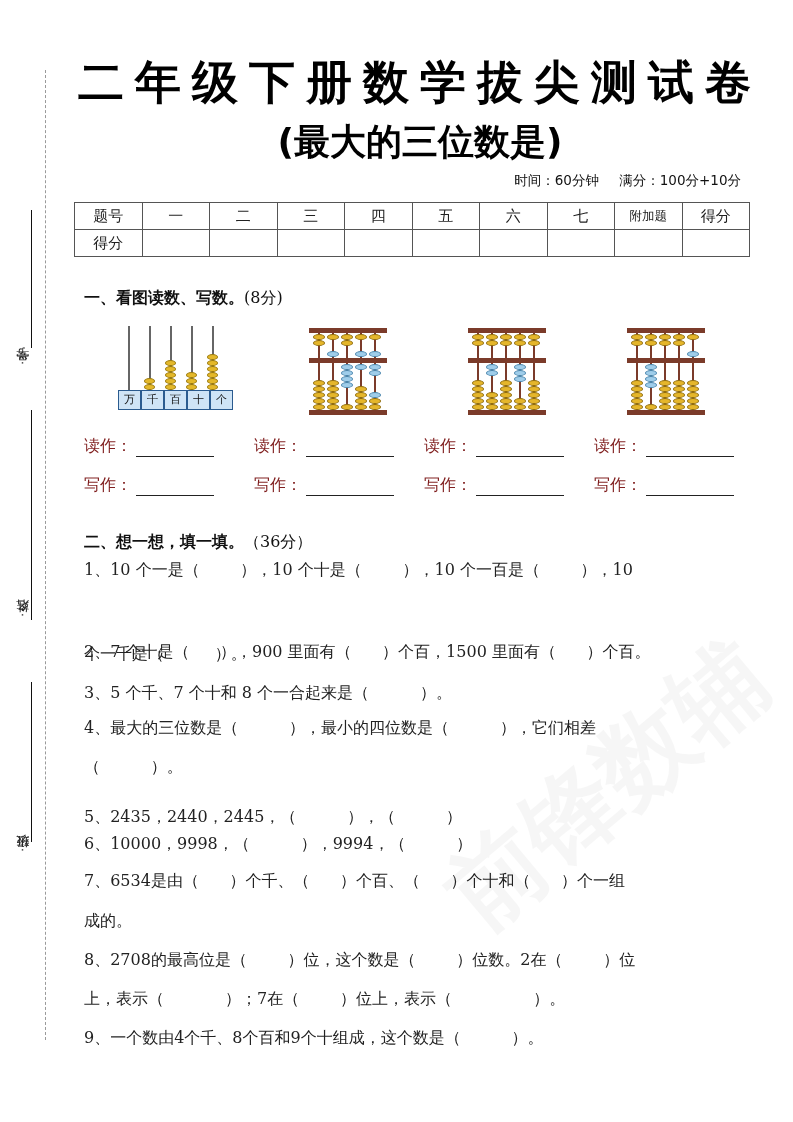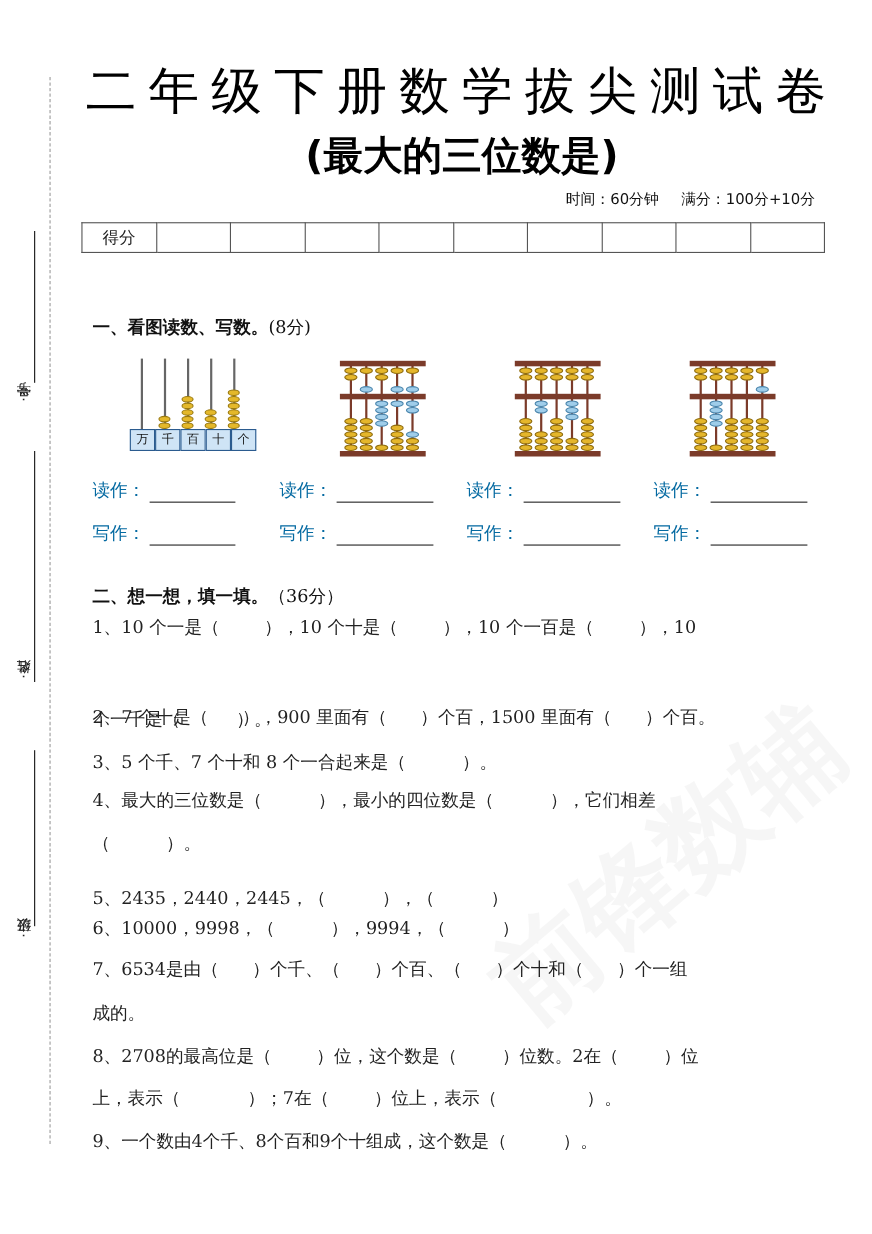--- a/index.html
+++ b/index.html
@@ -13,21 +13,21 @@
     border-left: 1px dashed #9a9a9a;
   }
   .bind-label {
     position: absolute; left: 14px; font-family: "DejaVu Sans", sans-serif;
     font-size: 13px; color: #222; writing-mode: vertical-rl; transform: rotate(180deg);
   }
   .bind-rule { position: absolute; left: 31px; width: 0; border-left: 1.5px solid #111; }
 
   .title {
     position: absolute; left: 70px; top: 52px; width: 700px; text-align: center;
-    font-family: "DejaVu Sans", sans-serif; font-weight: normal; font-size: 46px;
+    font-family: "DejaVu Sans", sans-serif; font-weight: bold; font-size: 46px;
     letter-spacing: 11px; color: #000;
   }
   .subtitle {
     position: absolute; left: 70px; top: 118px; width: 700px; text-align: center;
     font-family: "DejaVu Sans", sans-serif; font-weight: bold; font-size: 36px; color: #000;
   }
   .meta {
     position: absolute; right: 52px; top: 172px; font-family: "DejaVu Sans", sans-serif;
     font-size: 13.5px; color: #111;
   }
@@ -68,21 +68,21 @@
   .frame-bar { position: absolute; left: 0; width: 78px; height: 5px; background: #7b3b2a; }
   .a-rod { position: absolute; top: 4px; width: 2px; height: 80px; background: #7b3b2a; }
   .ab-bead {
     position: absolute; width: 12px; height: 6px; border-radius: 50%; box-sizing: border-box;
   }
   .ab-bead.y { background: #e5b62b; border: 1px solid #8f6c0e; }
   .ab-bead.b { background: #9fcdea; border: 1px solid #4b86ad; }
 
   .rw-row {
     position: absolute; left: 84px; font-family: "DejaVu Serif", serif; font-size: 16px;
-    color: #0369a1; display: flex;
+    color: #7f1d1d; display: flex;
   }
   .rw-item { width: 170px; display: flex; align-items: flex-end; }
   .rw-line { display: inline-block; border-bottom: 1px solid #222; height: 16px; margin-left: 4px; }
 
   .q {
     position: absolute; left: 84px; width: 680px;
     font-family: "DejaVu Serif", serif; font-size: 16px; color: #222; white-space: pre;
   }
 
   .watermark {
@@ -104,20 +104,32 @@
 
 <div class="title">二年级下册数学拔尖测试卷</div>
 <div class="subtitle">(最大的三位数是)</div>
 <div class="meta">
   <span>时间：60分钟</span>
   <span>满分：100分+10分</span>
 </div>
 
 <table class="score">
   <tbody>
+      <tr>
+    <td>题号</td>
+    <td>一</td>
+    <td>二</td>
+    <td>三</td>
+    <td>四</td>
+    <td>五</td>
+    <td>六</td>
+    <td>七</td>
+    <td class="small">附加题</td>
+    <td>得分</td>
+  </tr>
   <tr>
     <td>得分</td>
     <td></td>
     <td></td>
     <td></td>
     <td></td>
     <td></td>
     <td></td>
     <td></td>
     <td></td>

